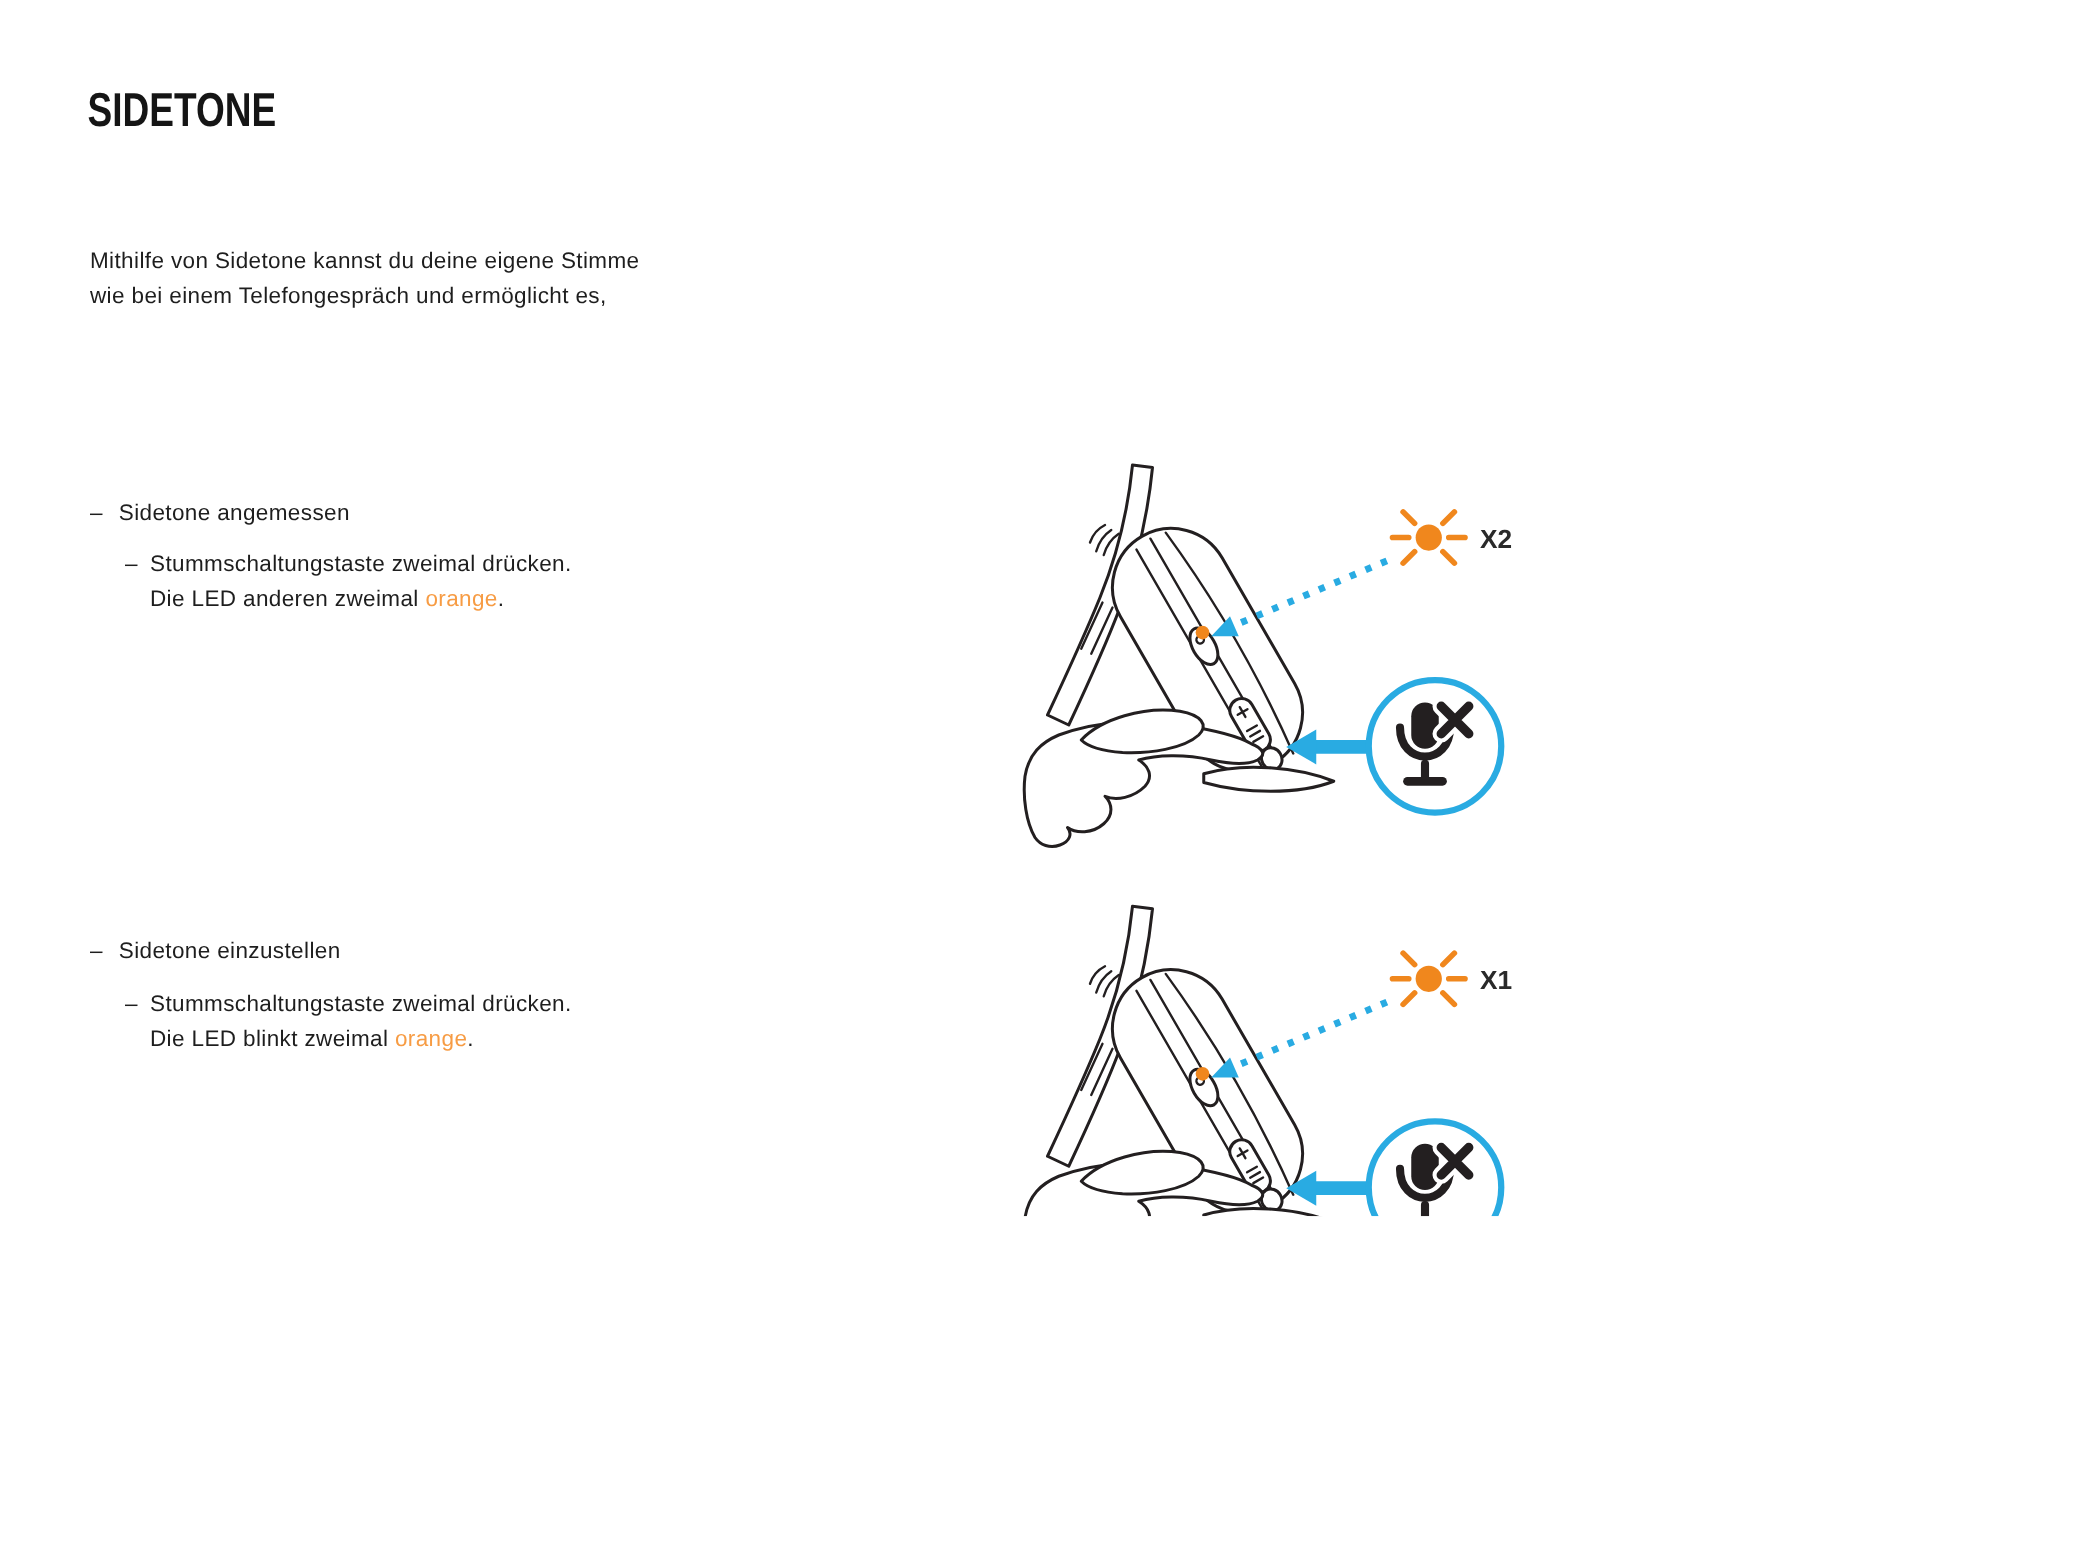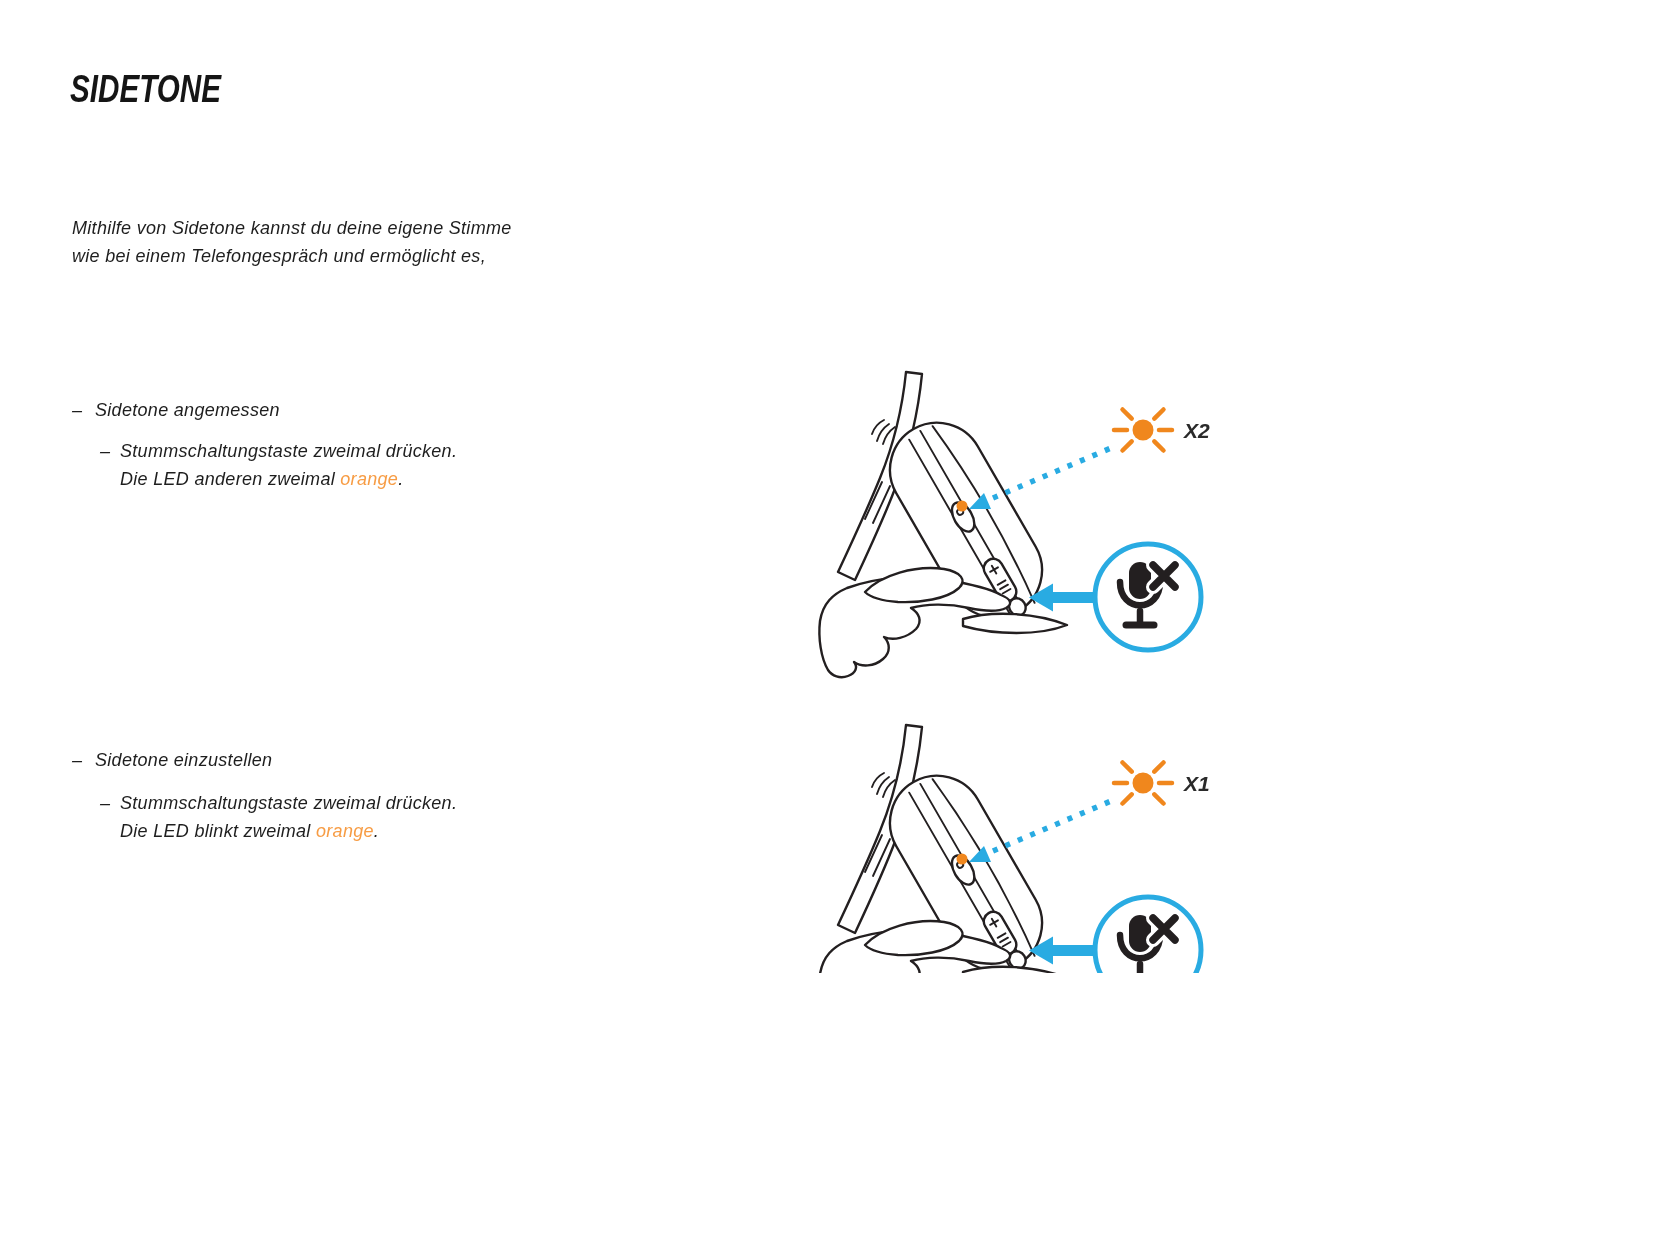--- a/index.html
+++ b/index.html
@@ -5,30 +5,30 @@
   :root{
     --accent-blue:#29ABE2;
     --led-orange:#F0871D;
     --text-orange:#F79C44;
     --ink:#231F20;
     --text:#1E1E1E;
   }
   html,body{margin:0;padding:0;background:#ffffff;}
   .page{
     position:relative;width:1667px;height:973px;background:#fff;overflow:hidden;
-    font-family:"Liberation Sans",sans-serif;color:var(--text);font-style:italic;
+    font-family:"Liberation Sans",sans-serif;color:var(--text);
   }
   .title{
     position:absolute;left:70px;top:70px;margin:0;
     font-size:38px;font-weight:700;line-height:38px;color:#151515;
     letter-spacing:0px;transform:scaleX(.78);transform-origin:left center;white-space:nowrap;
   }
   .intro{
     position:absolute;left:72px;top:194px;
-    font-size:18px;line-height:28.4px;letter-spacing:.3px;white-space:nowrap;margin-top:20px;
+    font-size:18px;line-height:28.4px;letter-spacing:.3px;white-space:nowrap;
   }
   .bullet-row{
     position:absolute;left:72px;display:flex;
     font-size:18px;line-height:28.4px;letter-spacing:.3px;white-space:nowrap;
   }
   .sub-item{
     position:absolute;left:100px;display:flex;
     font-size:18px;line-height:28.4px;letter-spacing:.3px;white-space:nowrap;
   }
   .dash-1{display:inline-block;width:23px;flex:none;}

